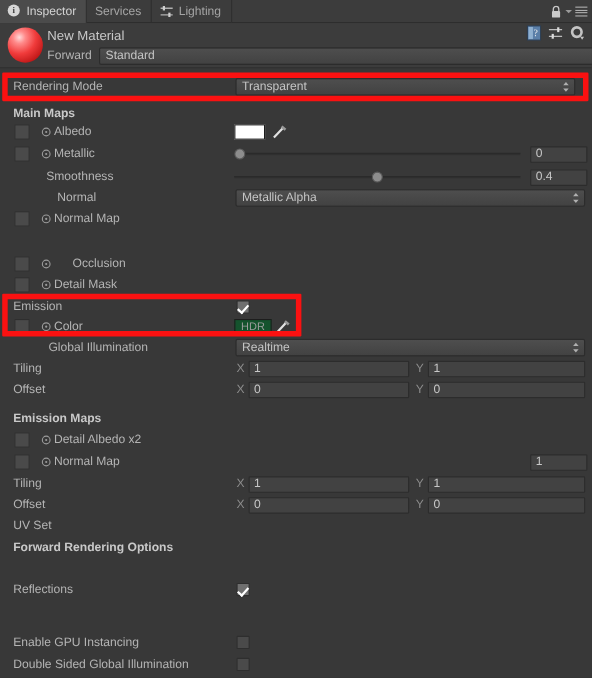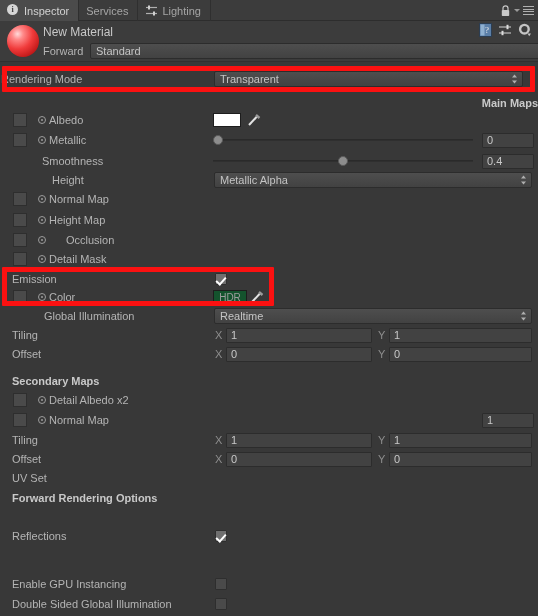--- a/index.html
+++ b/index.html
@@ -223,33 +223,33 @@
         <svg viewBox="0 0 14 14" width="14" height="14">
           <circle cx="6.4" cy="6.2" r="4.3" fill="none" stroke="#c4c4c4" stroke-width="2.4"></circle>
           <circle cx="6.4" cy="6.2" r="1.5" fill="#3c3c3c"></circle>
           <polygon points="9.5,10.5 13,10.5 11.2,13.2" fill="#c4c4c4"></polygon>
         </svg>
       </span>
     </div>
   </div>
 
   <div class="row" style="top:70px;">
-    <span class="label" style="margin-left:1px;">Rendering Mode</span>
+    <span class="label" style="margin-left:12px;">Rendering Mode</span>
     <div class="dropdown" style="position:absolute; left:214px; right:15px; top:1px;">
       <span>Transparent</span>
       <span class="updown">
         <svg viewBox="0 0 7 11" width="7" height="11">
           <polygon points="3.5,1 6,4 1,4" fill="#b0b0b0"></polygon>
           <polygon points="3.5,10 6,7 1,7" fill="#b0b0b0"></polygon>
         </svg>
       </span>
     </div>
   </div>
 
-  <div class="row" style="top:94px;justify-content:flex-end;">
+  <div class="row" style="top:94px;">
     <span class="section-head" style="margin-left:12px;">Main Maps</span>
   </div>
 
   <div class="row" style="top:111px;">
     <span class="texslot" style="margin-left:13px;"></span>
     <span class="dot" style="margin-left:11px;"></span>
     <span class="label" style="margin-left:3px;">Albedo</span>
     <span class="swatch-white" style="position:absolute; left:213px;"></span>
     <span class="eyedropper" style="position:absolute; left:247px;">
       <svg viewBox="0 0 14 14" width="14" height="14">
@@ -277,43 +277,38 @@
     <span class="slider" style="position:absolute; left:213px; width:260px;">
       <span class="slider-track"></span>
       <span class="slider-knob" style="left:125px;"></span>
     </span>
     <span class="field" style="position:absolute; left:482px; width:52px;">
       <span>0.4</span>
     </span>
   </div>
 
   <div class="row" style="top:171px;">
-    <span class="label" style="margin-left:52px;">Height</span>
+    <span class="label" style="margin-left:52px;">Normal</span>
     <div class="dropdown" style="position:absolute; left:214px; right:6px; top:1px;">
       <span>Metallic Alpha</span>
       <span class="updown">
         <svg viewBox="0 0 7 11" width="7" height="11">
           <polygon points="3.5,1 6,4 1,4" fill="#b0b0b0"></polygon>
           <polygon points="3.5,10 6,7 1,7" fill="#b0b0b0"></polygon>
         </svg>
       </span>
     </div>
   </div>
 
   <div class="row" style="top:190px;">
     <span class="texslot" style="margin-left:13px;"></span>
     <span class="dot" style="margin-left:11px;"></span>
     <span class="label" style="margin-left:3px;">Normal Map</span>
   </div>
 
-  <div class="row" style="top:211px;">
-    <span class="texslot" style="margin-left:13px;"></span>
-    <span class="dot" style="margin-left:11px;"></span>
-    <span class="label" style="margin-left:3px;">Height Map</span>
-  </div>
 
   <div class="row" style="top:231px;">
     <span class="texslot" style="margin-left:13px;"></span>
     <span class="dot" style="margin-left:11px;"></span>
     <span class="label" style="margin-left:20px;">Occlusion</span>
   </div>
 
   <div class="row" style="top:250px;">
     <span class="texslot" style="margin-left:13px;"></span>
     <span class="dot" style="margin-left:11px;"></span>
@@ -371,21 +366,21 @@
     <span class="field" style="position:absolute; left:226px; width:146px;">
       <span>0</span>
     </span>
     <span class="xy-tag" style="position:absolute; left:378px;">Y</span>
     <span class="field" style="position:absolute; left:389px; right:6px;">
       <span>0</span>
     </span>
   </div>
 
   <div class="row" style="top:372px;">
-    <span class="section-head" style="margin-left:12px;">Secondary Maps</span>
+    <span class="section-head" style="margin-left:12px;">Emission Maps</span>
   </div>
 
   <div class="row" style="top:391px;">
     <span class="texslot" style="margin-left:13px;"></span>
     <span class="dot" style="margin-left:11px;"></span>
     <span class="label" style="margin-left:3px;">Detail Albedo x2</span>
   </div>
 
   <div class="row" style="top:411px;">
     <span class="texslot" style="margin-left:13px;"></span>

